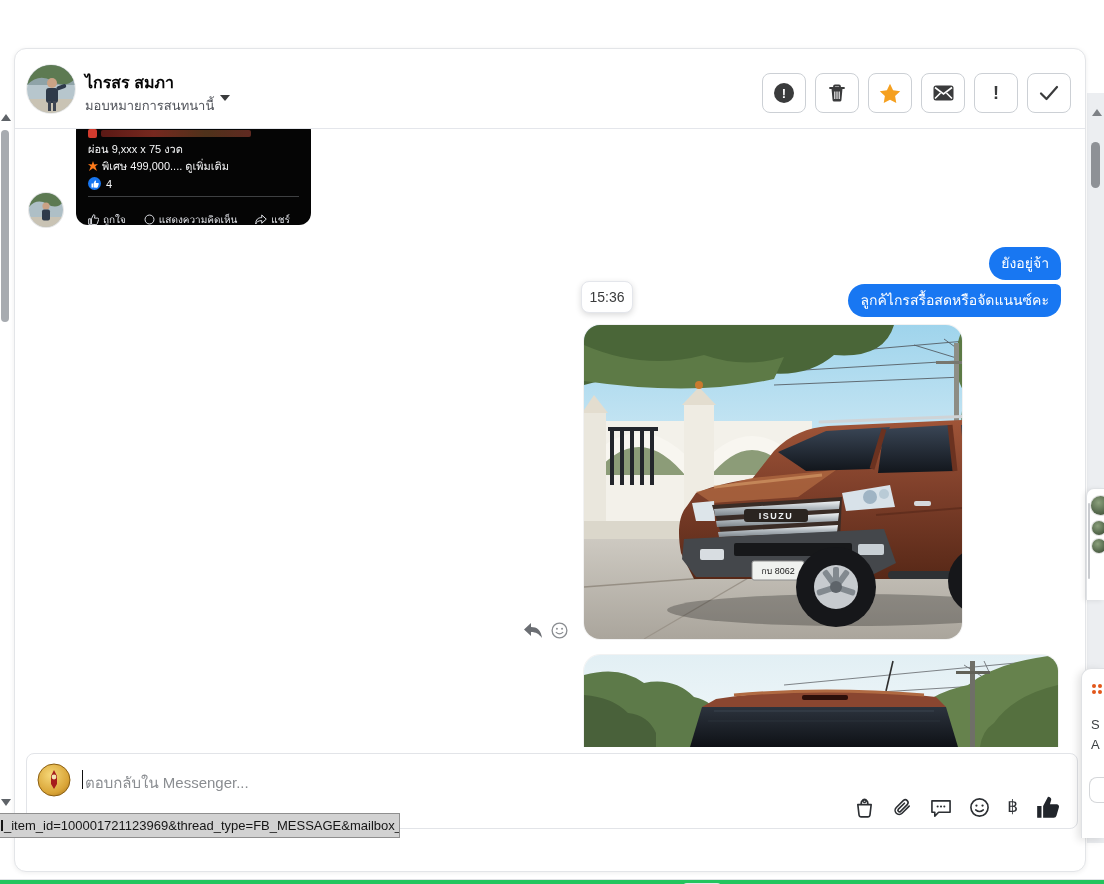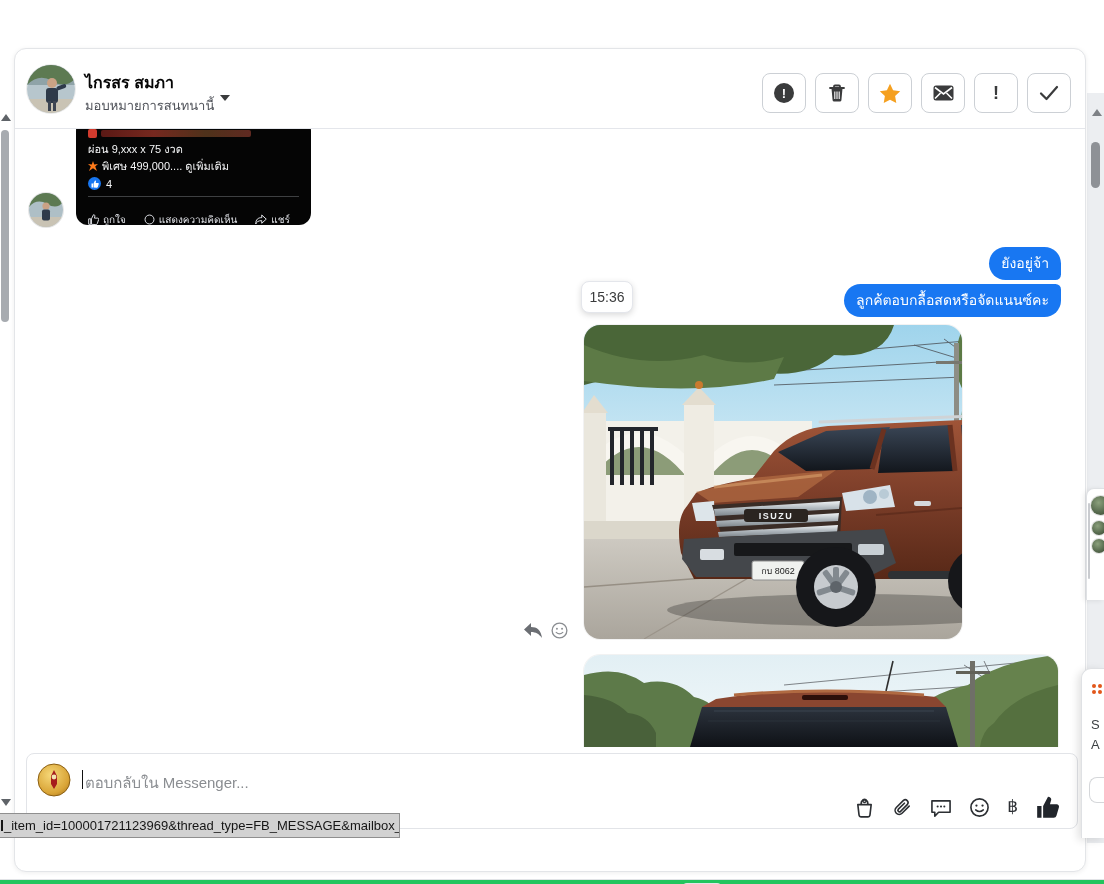--- a/index.html
+++ b/index.html
@@ -225,21 +225,21 @@
       <svg width="34" height="34" viewBox="0 0 34 34">
         <rect width="34" height="34" fill="#aebfc6"></rect>
         <path d="M0 14 Q8 5 18 11 T34 9 V0 H0 Z" fill="#5d7a52"></path>
         <rect y="24" width="34" height="10" fill="#c9c3b4"></rect>
         <circle cx="17" cy="13" r="3.6" fill="#caa285"></circle>
         <rect x="13" y="16.5" width="8" height="11" rx="2" fill="#2e3a4a"></rect>
       </svg>
     </div>
 
     <div class="bubble bubble-1">ยังอยู่จ้า</div>
-    <div class="bubble bubble-2">ลูกค้ตอบกลื้อสดหรือจัดแนนซ์คะ</div>
+    <div class="bubble bubble-2">ลูกค้ไกรสรื้อสดหรือจัดแนนซ์คะ</div>
     <div class="abs time-tip">15:36</div>
 
     <div class="abs img-msg-1">
       <svg width="474" height="314" viewBox="0 0 474 314">
         <defs>
           <linearGradient id="sky" x1="0" y1="0" x2="0" y2="1">
             <stop offset="0" stop-color="#9fd4ec"></stop>
               <stop offset="0.7" stop-color="#d8edf6"></stop>
               <stop offset="1" stop-color="#e9f4f8"></stop>
           </linearGradient>

